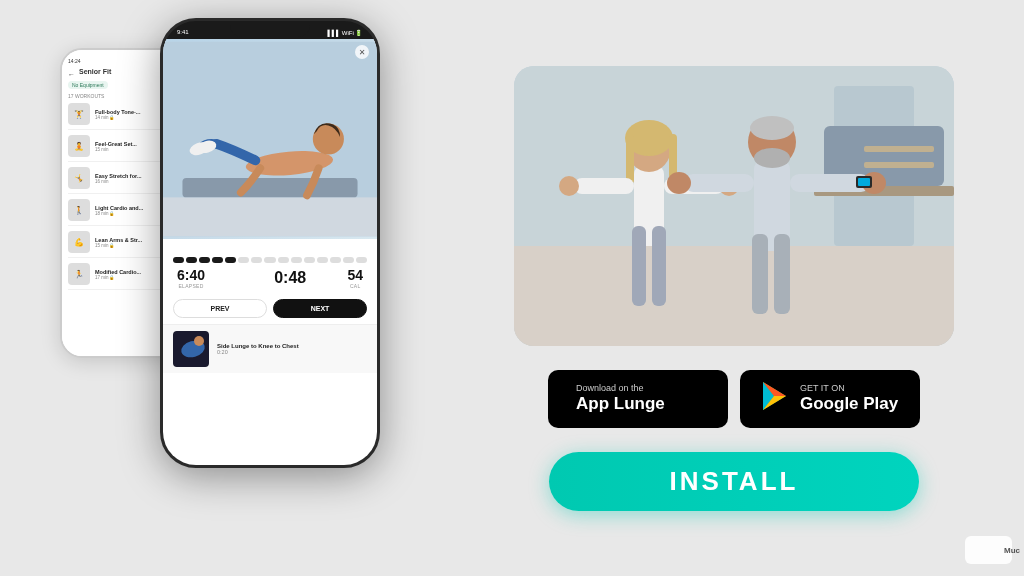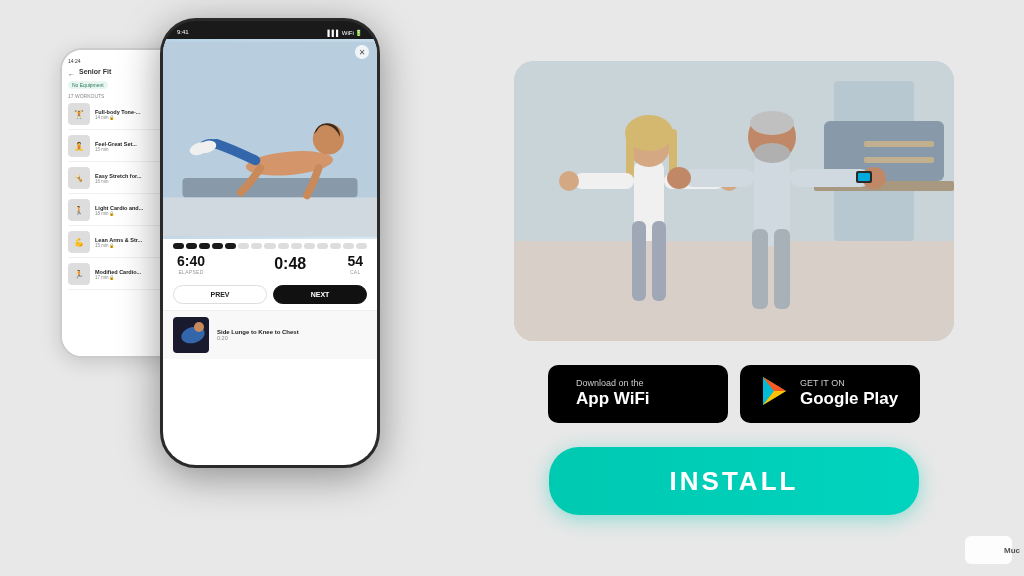--- a/index.html
+++ b/index.html
@@ -178,21 +178,21 @@
       display: flex;
       align-items: center;
       justify-content: center;
       font-size: 8px;
       color: #555;
       cursor: pointer;
     }
 
     
     .progress-section {
-      padding: 4px 10px 4px;
+      padding: 18px 10px 4px;
       background: #fff;
     }
 
     .progress-bar-container {
       display: flex;
       align-items: center;
       gap: 2px;
       margin-bottom: 4px;
     }
 
@@ -320,21 +320,21 @@
       flex-shrink: 0;
     }
 
     .store-text { display: flex; flex-direction: column; }
     .store-sub { font-size: 9px; color: #ccc; line-height: 1.2; }
     .store-name { font-size: 17px; font-weight: 700; line-height: 1.2; }
 
     
     .install-btn {
       width: 370px;
-      height: 68px;
+      height: 59px;
       background: linear-gradient(90deg, #00c9b1, #00d4be);
       border-radius: 30px;
       display: flex;
       align-items: center;
       justify-content: center;
       cursor: pointer;
       box-shadow: 0 4px 20px rgba(0,201,177,0.4);
     }
 
     .install-text {
@@ -588,21 +588,21 @@
         </svg>
       </div>
     </div>
 
     <div class="store-buttons">
 
       <a class="store-btn" href="#">
         <span class="store-icon"></span>
         <div class="store-text">
           <span class="store-sub">Download on the</span>
-          <span class="store-name">App WiFi</span>
+          <span class="store-name">App Lunge</span>
         </div>
       </a>
 
       <a class="store-btn" href="#">
         <span class="store-icon" style="font-size:24px;">
           
           <svg width="32" height="32" viewBox="0 0 32 32">
             <path d="M5 2 L28 16 L5 30 Z" fill="#4CAF50"></path>
             <path d="M5 2 L16 16 L5 30 Z" fill="#00BCD4"></path>
             <path d="M28 16 L16 16 L5 2 Z" fill="#FF5722"></path>

